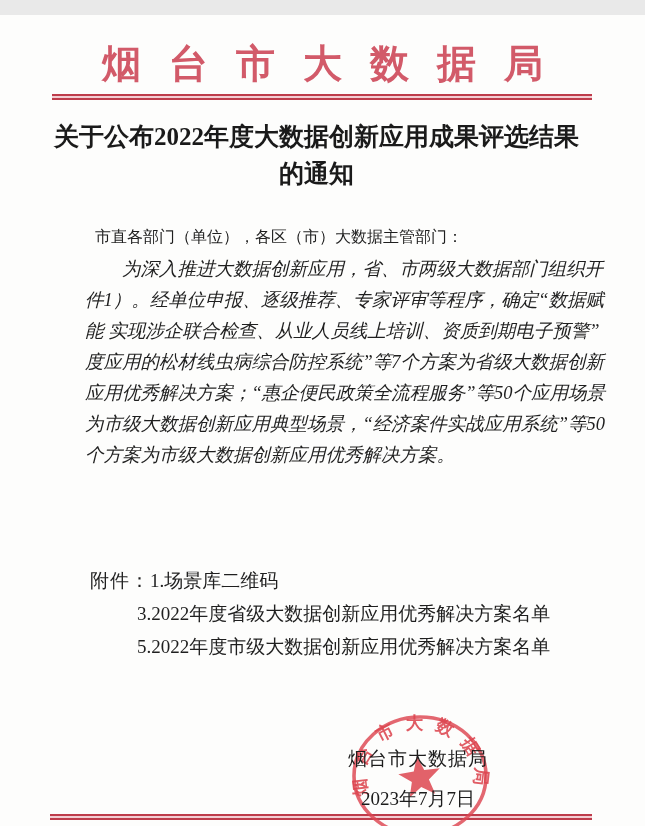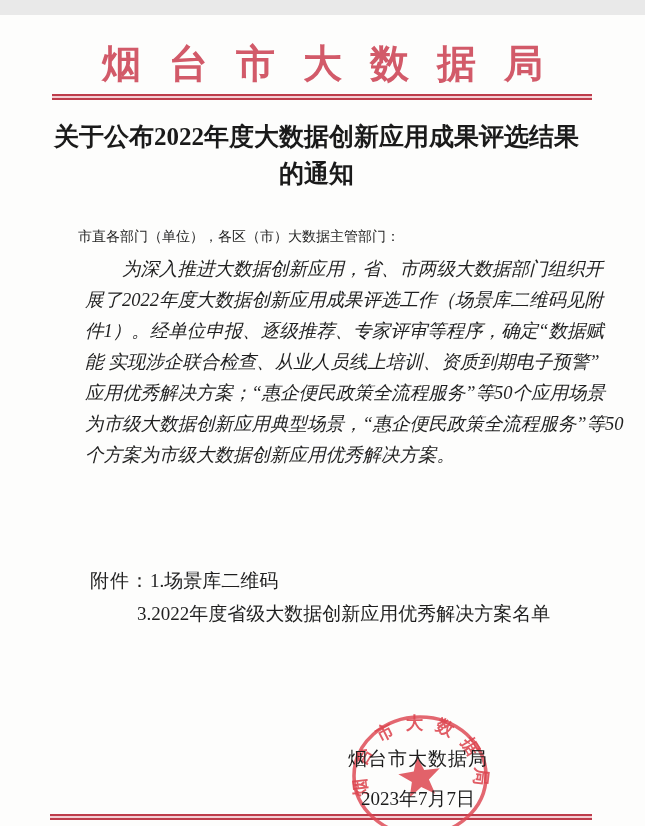--- a/index.html
+++ b/index.html
@@ -34,22 +34,22 @@
   
   .doc-title{
     position:absolute;top:103px;left:0;right:12px;
     text-align:center;
     font-size:25px;font-weight:bold;
     line-height:37px;
     color:#1a1a1a;
   }
   
   .salutation{
-    position:absolute;top:206px;left:78px;
-    font-size:14px;line-height:31px;
+    position:absolute;top:206px;left:95px;
+    font-size:16px;line-height:31px;
     white-space:nowrap;
   }
   .paragraph{
     position:absolute;top:239px;left:85px;width:515px;
     font-size:18.5px;line-height:31px;
   }
   .paragraph .pline{white-space:nowrap;height:31px;font-style:italic;}
   .paragraph .pline.indent{text-indent:2em;}
   
   .attachments{
@@ -91,33 +91,34 @@
 
   <div class="doc-title">
     <div>关于公布2022年度大数据创新应用成果评选结果</div>
     <div>的通知</div>
   </div>
 
   <div class="salutation">市直各部门（单位），各区（市）大数据主管部门：</div>
 
   <div class="paragraph">
     <div class="pline indent">为深入推进大数据创新应用，省、市两级大数据部门组织开</div>
-    <div class="pline">展了2022年度大数据创新应用成果评选工作（场景库二维码见附</div>
     <div class="pline">件1）。经单位申报、逐级推荐、专家评审等程序，确定“数据赋</div>
     <div class="pline">能 实现涉企联合检查、从业人员线上培训、资质到期电子预警”</div>
+    <div class="pline">度应用的松材线虫病综合防控系统”等7个方案为省级大数据创新</div>
     <div class="pline">应用优秀解决方案；“惠企便民政策全流程服务”等50个应用场景</div>
-    <div class="pline">为市级大数据创新应用典型场景，“惠企便民政策全流程服务”等50</div>
+    <div class="pline">为市级大数据创新应用典型场景，“经济案件实战应用系统”等50</div>
     <div class="pline">个方案为市级大数据创新应用优秀解决方案。</div>
   </div>
 
   <div class="attachments">
     <div class="arow">
       <span class="att-label">附件：</span><span>1.场景库二维码</span>
     </div>
     <div class="arow cont">3.2022年度省级大数据创新应用优秀解决方案名单</div>
+    <div class="arow cont">5.2022年度市级大数据创新应用优秀解决方案名单</div>
   </div>
 
   <svg class="seal" width="170" height="152" viewBox="0 0 170 152">
     <ellipse cx="85" cy="75" rx="66" ry="59" fill="none" stroke="#dd4650" stroke-width="3.6" opacity="0.82"></ellipse>
     <path id="sealArc" d="M 33.5 92.5 A 55 48 0 1 1 136.5 92.5" fill="none"></path>
     <text font-size="17.5" font-weight="bold" fill="#dd4650" opacity="0.88" letter-spacing="11" font-family="Liberation Serif, serif">
       <textPath href="#sealArc" startOffset="50%" text-anchor="middle">烟台市大数据局</textPath>
     </text>
     <polygon points="85,55 79.7,69.7 64.1,70.2 76.4,79.8 72.1,94.8 85,86 97.9,94.8 93.6,79.8 105.9,70.2 90.3,69.7" fill="#dd4650" opacity="0.85" transform="rotate(-8 85 77)"></polygon>
   </svg>

